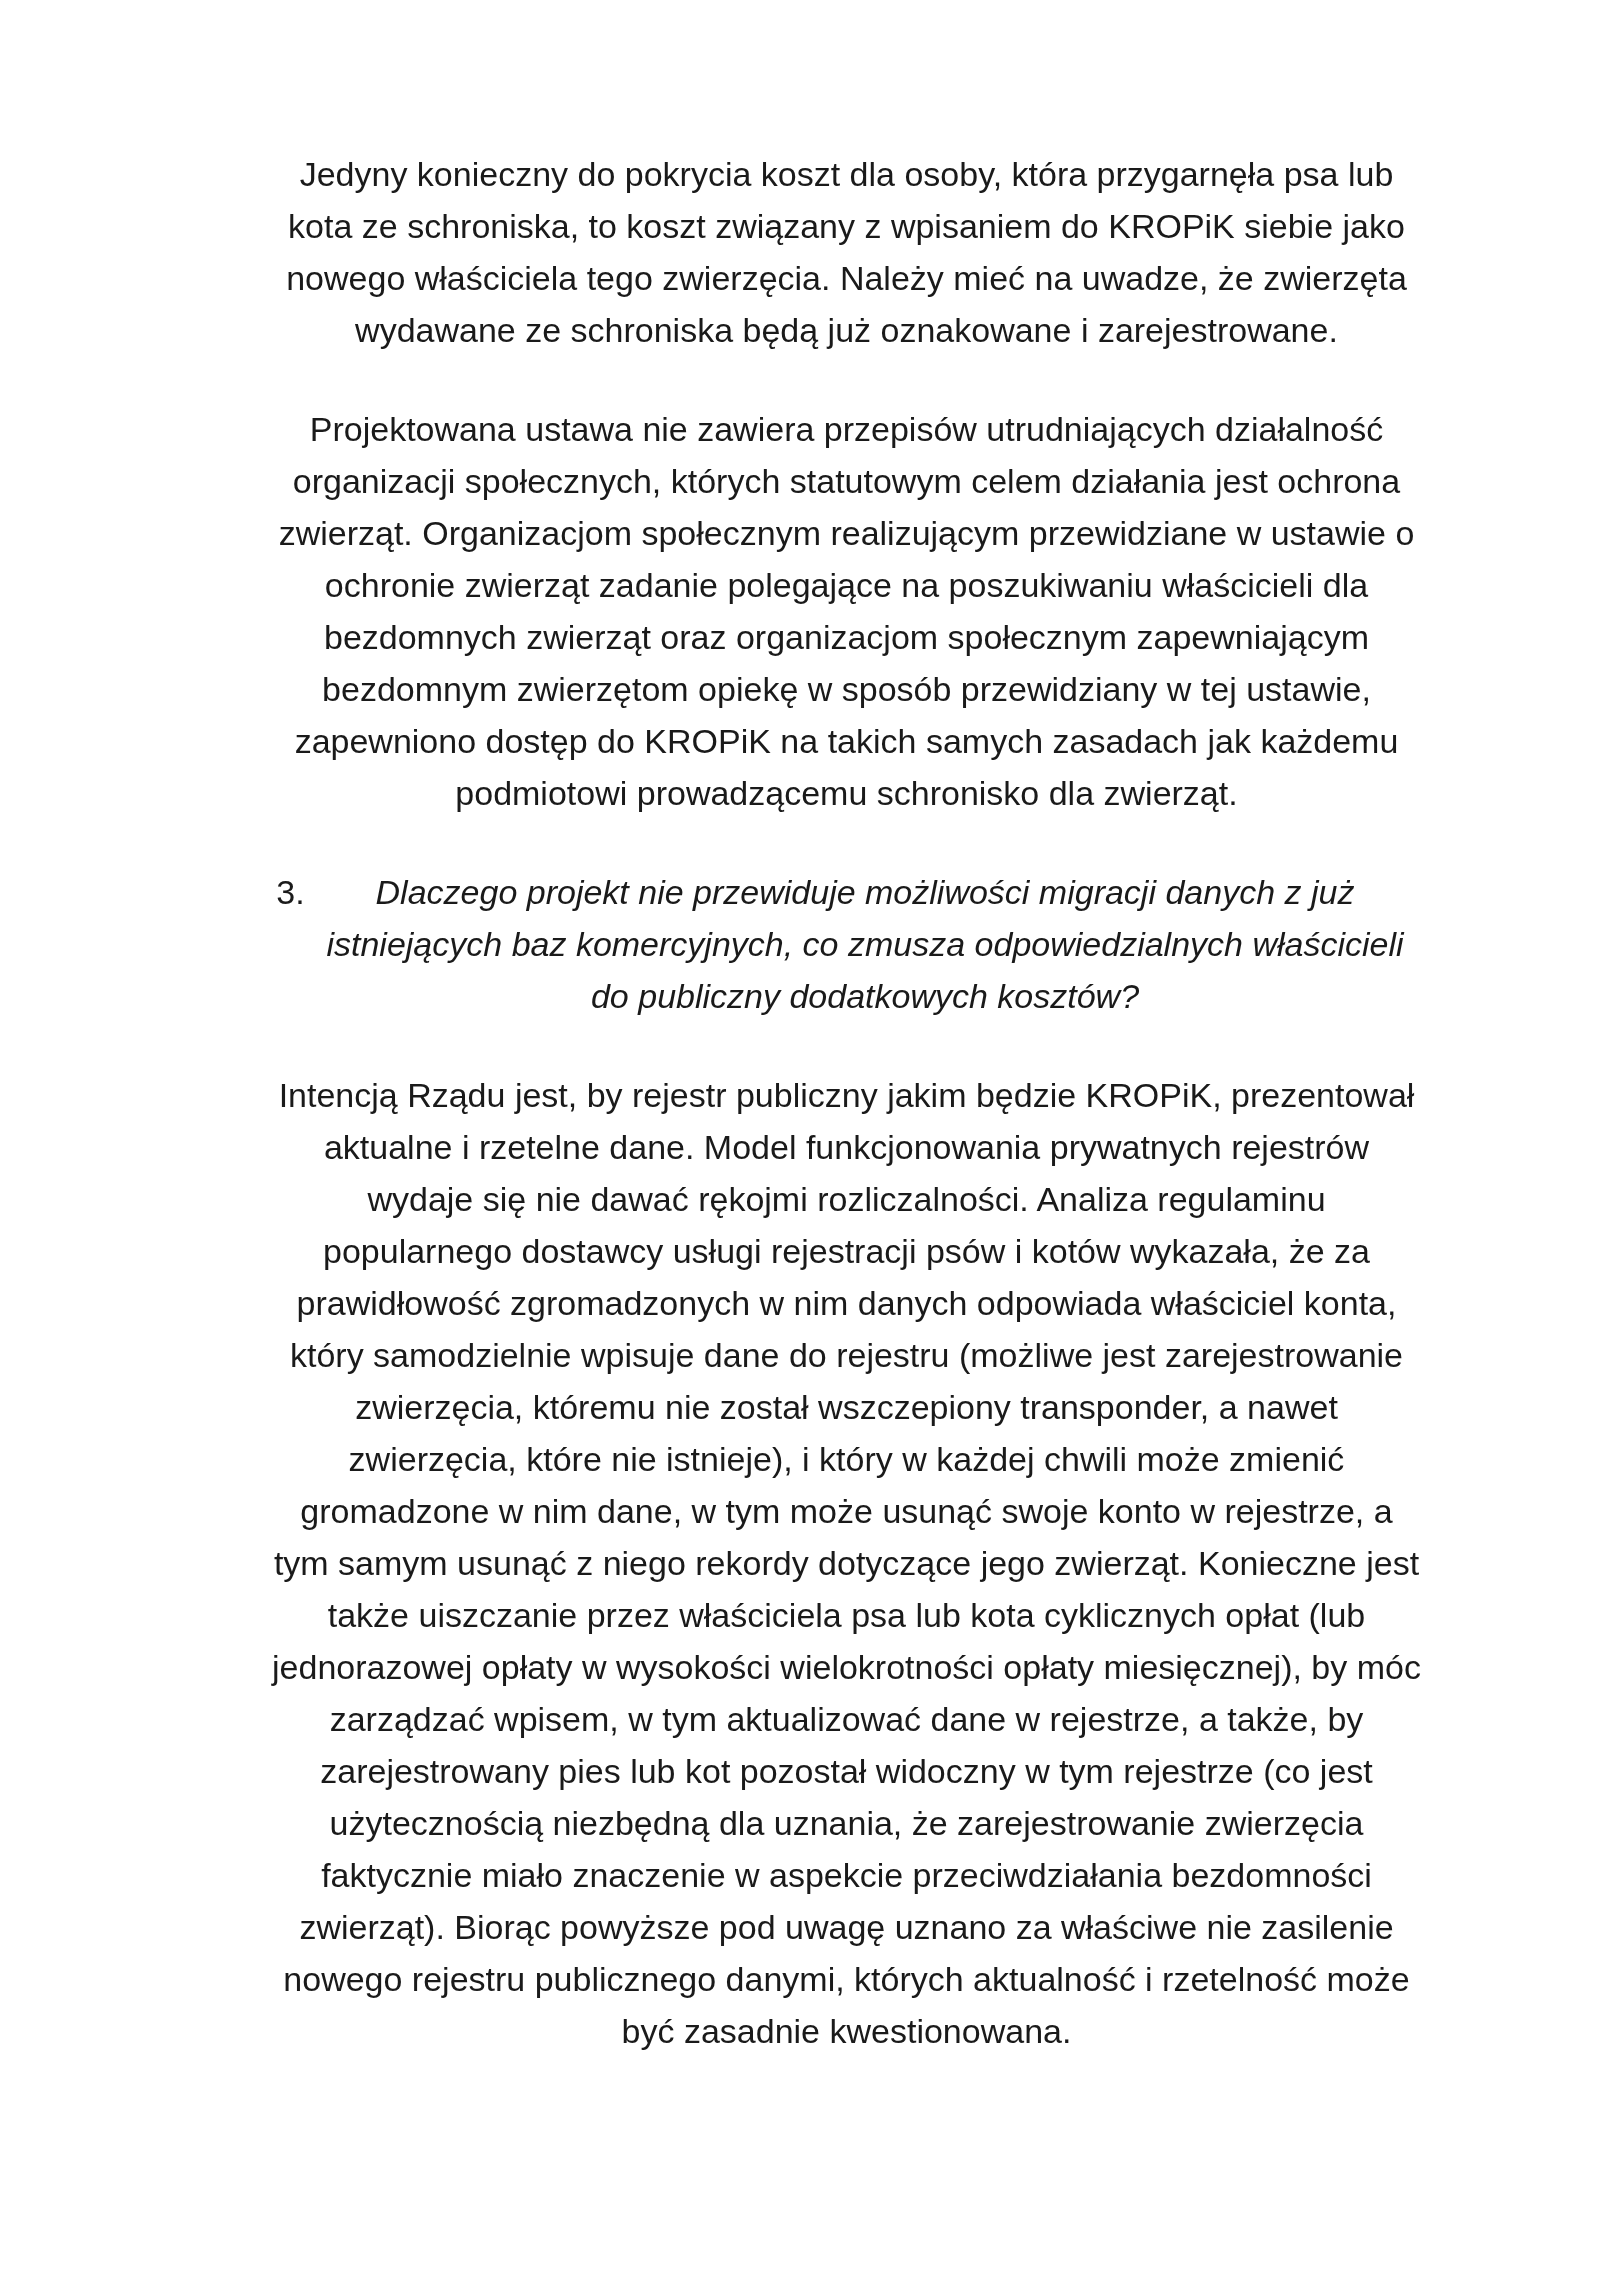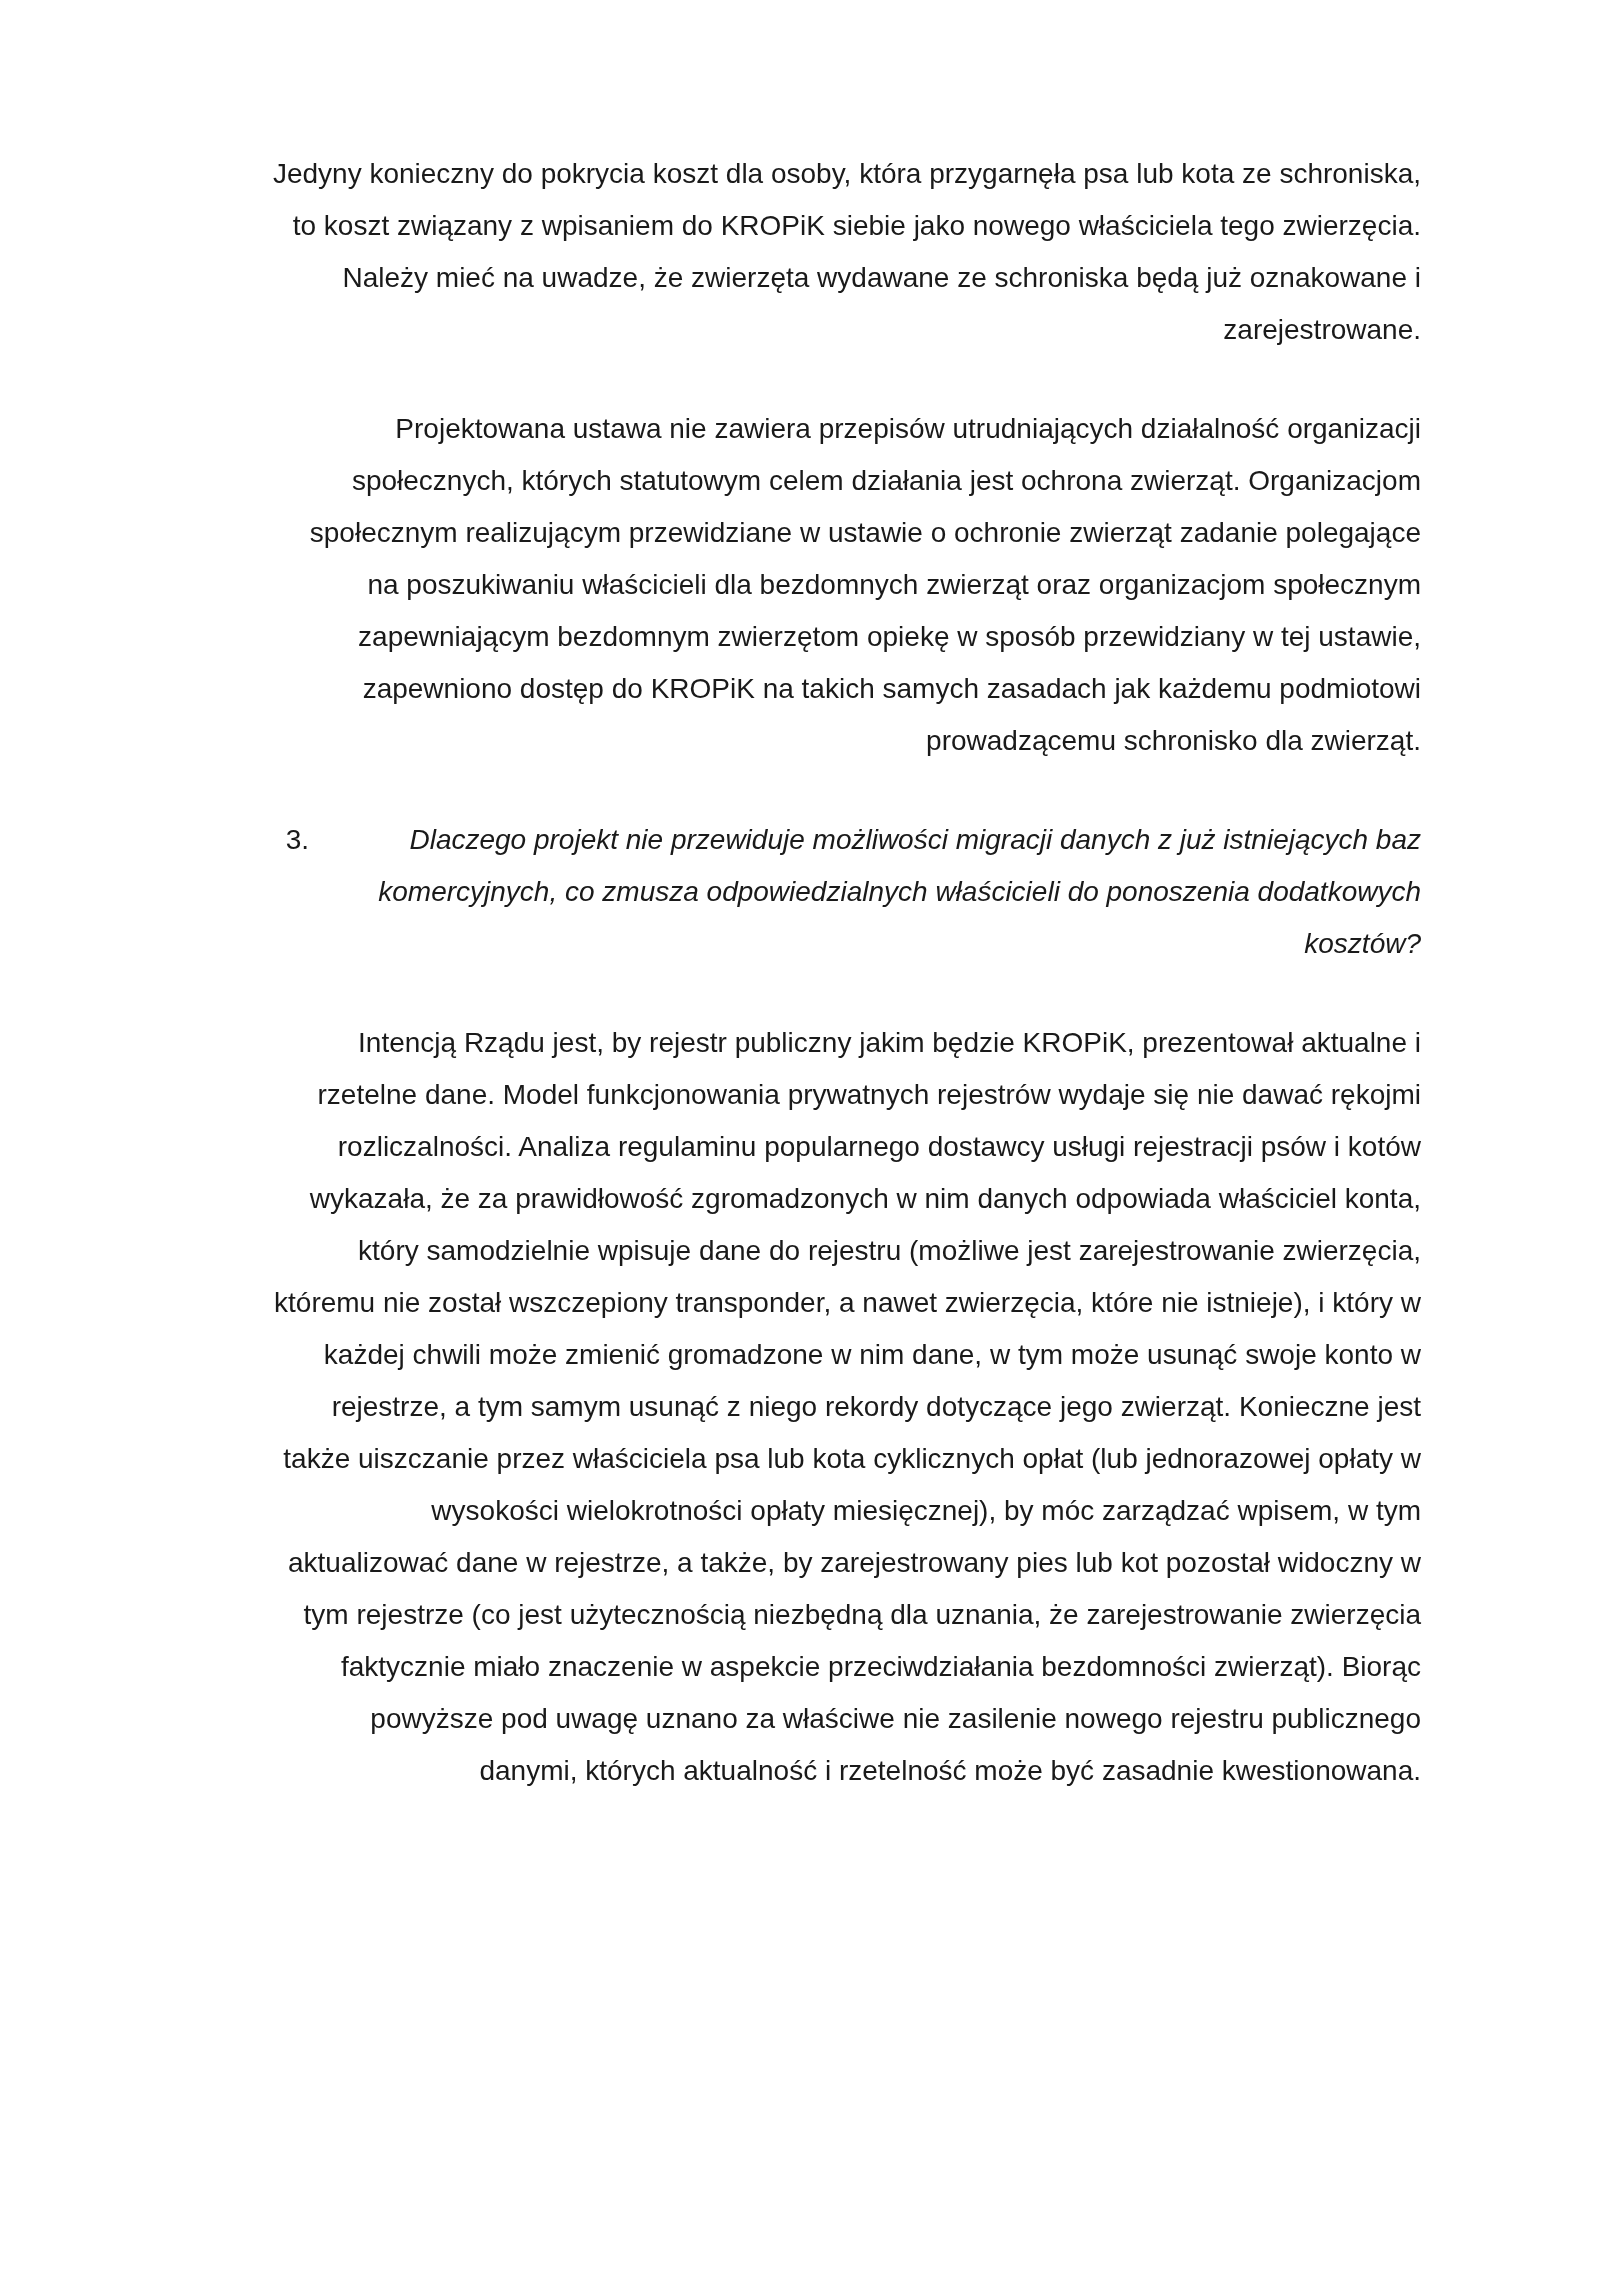--- a/index.html
+++ b/index.html
@@ -14,23 +14,23 @@
     background: #ffffff;
     overflow: hidden;
     font-family: "Liberation Sans", "DejaVu Sans", sans-serif;
   }
   .content {
     position: absolute;
     left: 272px;
     top: 148px;
     width: 1149px;
     color: #1a1a1a;
-    font-size: 28px;
+    font-size: 34px;
     line-height: 52px;
-    text-align: right;
+    text-align: center;
   }
   .para {
     margin: 0 0 47px 0;
   }
   .para:last-child {
     margin-bottom: 0;
   }
   .question {
     display: flex;
     align-items: flex-start;
@@ -51,21 +51,21 @@
 
 <div class="page">
   <div class="content">
 
     <p class="para">Jedyny konieczny do pokrycia koszt dla osoby, która przygarnęła psa lub kota ze schroniska, to koszt związany z wpisaniem do KROPiK siebie jako nowego właściciela tego zwierzęcia. Należy mieć na uwadze, że zwierzęta wydawane ze schroniska będą już oznakowane i zarejestrowane.</p>
 
     <p class="para">Projektowana ustawa nie zawiera przepisów utrudniających działalność organizacji społecznych, których statutowym celem działania jest ochrona zwierząt. Organizacjom społecznym realizującym przewidziane w ustawie o ochronie zwierząt zadanie polegające na poszukiwaniu właścicieli dla bezdomnych zwierząt oraz organizacjom społecznym zapewniającym bezdomnym zwierzętom opiekę w sposób przewidziany w tej ustawie, zapewniono dostęp do KROPiK na takich samych zasadach jak każdemu podmiotowi prowadzącemu schronisko dla zwierząt.</p>
 
     <div class="question">
       <span class="q-num">3.</span>
-      <span class="q-text">Dlaczego projekt nie przewiduje możliwości migracji danych z już istniejących baz komercyjnych, co zmusza odpowiedzialnych właścicieli do ponoszenia dodatkowych kosztów?</span>
+      <span class="q-text">Dlaczego projekt nie przewiduje możliwości migracji danych z już istniejących baz komercyjnych, co zmusza odpowiedzialnych właścicieli do publiczny dodatkowych kosztów?</span>
     </div>
 
     <p class="para">Intencją Rządu jest, by rejestr publiczny jakim będzie KROPiK, prezentował aktualne i rzetelne dane. Model funkcjonowania prywatnych rejestrów wydaje się nie dawać rękojmi rozliczalności. Analiza regulaminu popularnego dostawcy usługi rejestracji psów i kotów wykazała, że za prawidłowość zgromadzonych w nim danych odpowiada właściciel konta, który samodzielnie wpisuje dane do rejestru (możliwe jest zarejestrowanie zwierzęcia, któremu nie został wszczepiony transponder, a nawet zwierzęcia, które nie istnieje), i który w każdej chwili może zmienić gromadzone w nim dane, w tym może usunąć swoje konto w rejestrze, a tym samym usunąć z niego rekordy dotyczące jego zwierząt. Konieczne jest także uiszczanie przez właściciela psa lub kota cyklicznych opłat (lub jednorazowej opłaty w wysokości wielokrotności opłaty miesięcznej), by móc zarządzać wpisem, w tym aktualizować dane w rejestrze, a także, by zarejestrowany pies lub kot pozostał widoczny w tym rejestrze (co jest użytecznością niezbędną dla uznania, że zarejestrowanie zwierzęcia faktycznie miało znaczenie w aspekcie przeciwdziałania bezdomności zwierząt). Biorąc powyższe pod uwagę uznano za właściwe nie zasilenie nowego rejestru publicznego danymi, których aktualność i rzetelność może być zasadnie kwestionowana.</p>
 
 
   </div>
 </div>
 
 
 </body></html>

